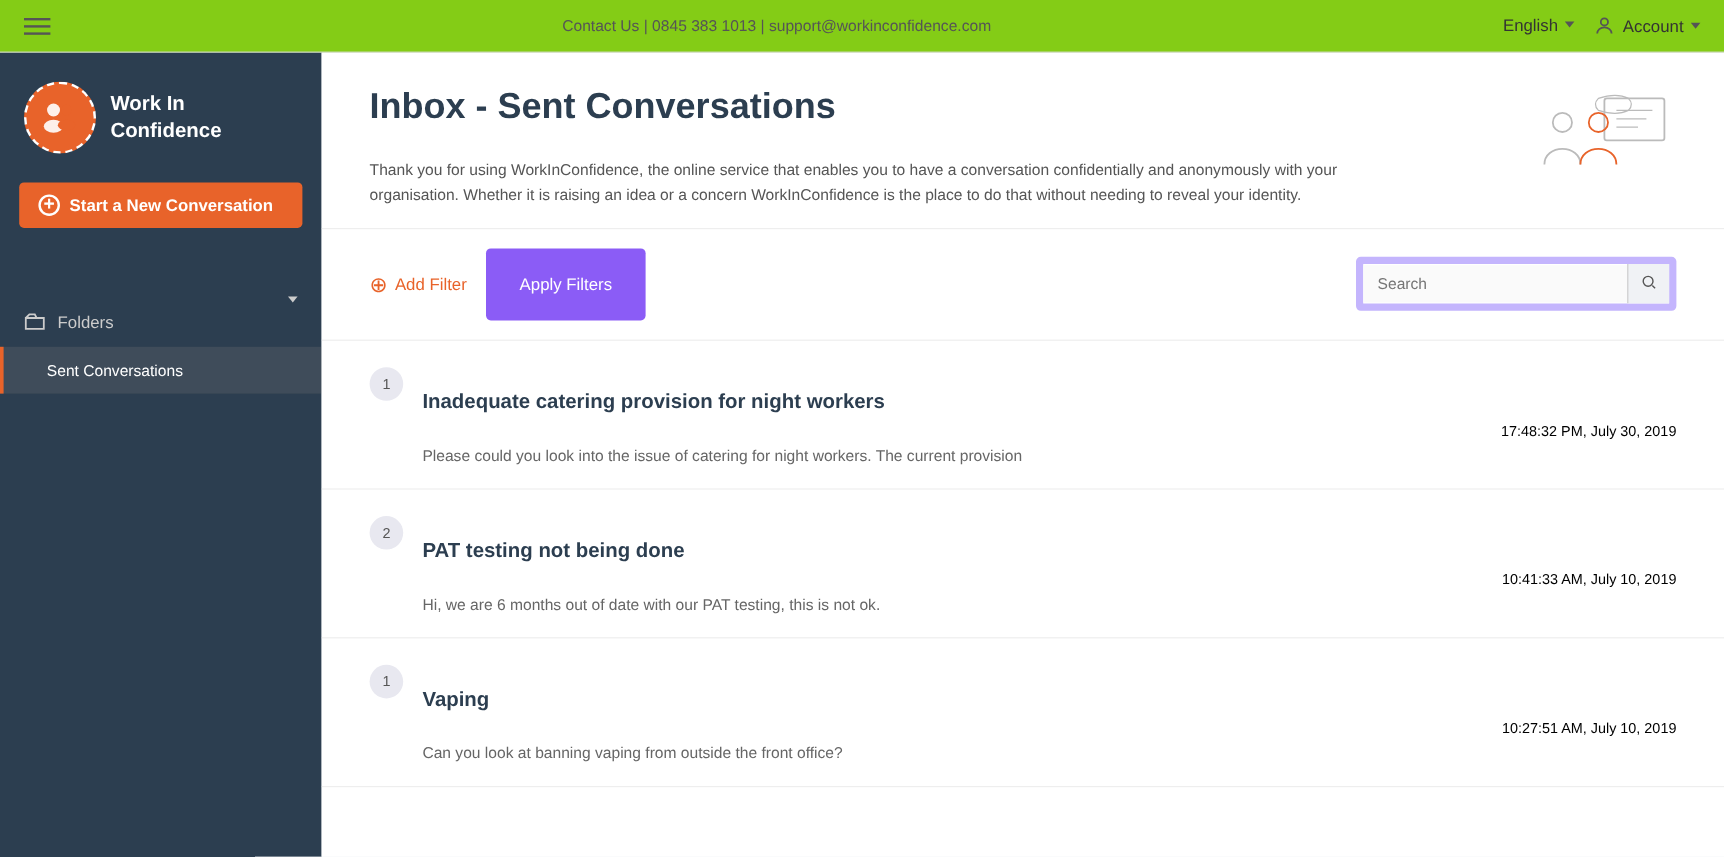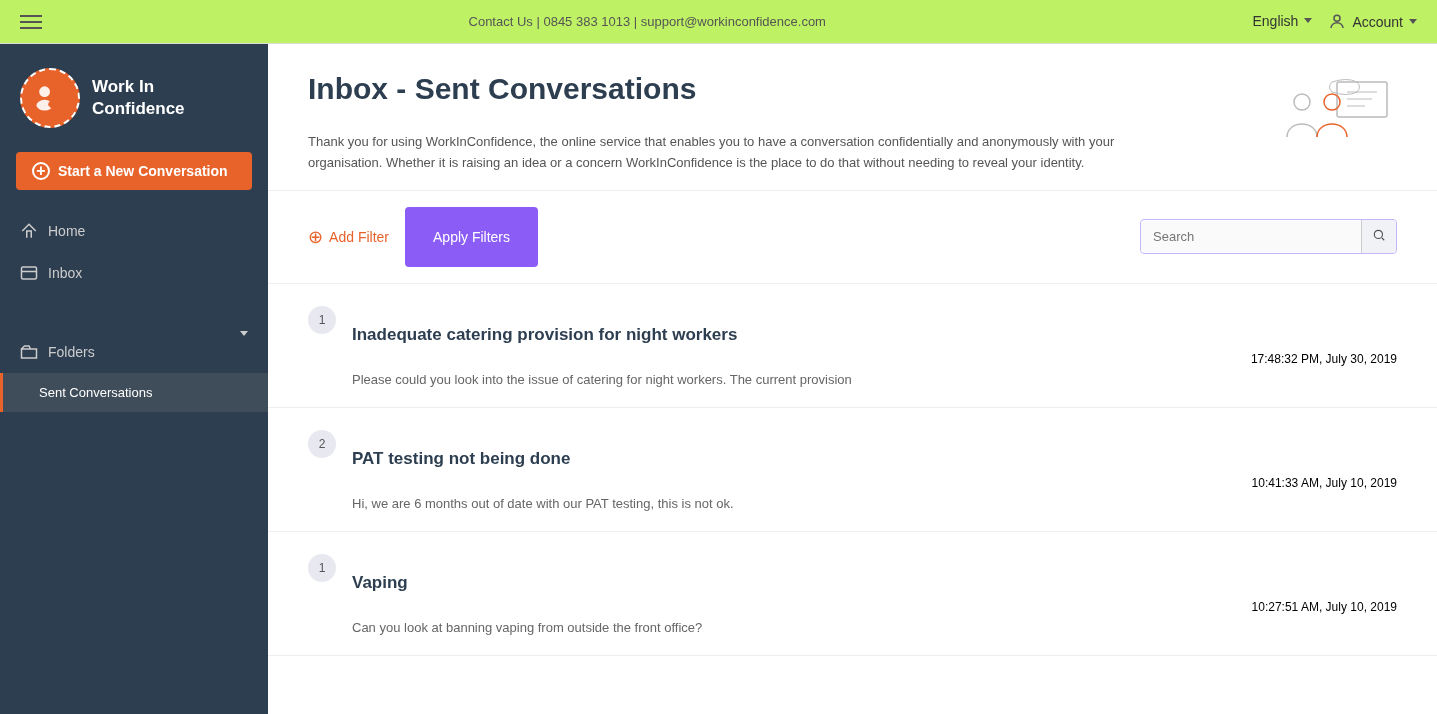--- a/index.html
+++ b/index.html
@@ -1,20 +1,20 @@
 <!DOCTYPE html>
 <html><head>
   <meta charset="utf-8">
   <style>
     * { margin: 0; padding: 0; box-sizing: border-box; }
     body { font-family: Arial, sans-serif; background: #f0f2f5; color: #333; font-size: 14px; }
 
     
     .topbar {
-      background: #bef264;
+      background: #84cc16;
       height: 44px;
       display: flex;
       align-items: center;
       justify-content: space-between;
       padding: 0 20px;
       border-bottom: 1px solid #ddd;
     }
     .topbar-center {
       font-size: 13px;
       color: #555;
@@ -236,21 +236,21 @@
       border: none;
       border-radius: 4px;
       padding: 22px 28px;
       font-size: 14px;
       cursor: pointer;
       font-weight: 500;
     }
     .search-box {
       display: flex;
       align-items: center;
-      border: 1px solid #c4b5fd;
+      border: 6px solid #c4b5fd;
       border-radius: 4px;
       overflow: hidden;
     }
     .search-box input {
       border: none;
       outline: none;
       padding: 8px 12px;
       font-size: 13px;
       width: 220px;
       background: #fafafa;
@@ -363,36 +363,20 @@
         <span>Work In</span><br>
         <span>Confidence</span>
       </div>
     </div>
 
     <button class="new-conversation-btn">
       <span class="plus-circle">+</span>
       <span>Start a New Conversation</span>
     </button>
 
-    <ul class="sidebar-nav">
-      <li>
-        <svg viewBox="0 0 24 24" fill="none" stroke="currentColor" stroke-width="2">
-          <path d="M3 12L12 3l9 9"></path>
-            <path d="M9 21V12h6v9"></path>
-        </svg>
-        <span>Home</span>
-      </li>
-      <li>
-        <svg viewBox="0 0 24 24" fill="none" stroke="currentColor" stroke-width="2">
-          <rect x="2" y="4" width="20" height="16" rx="2"></rect>
-            <path d="M2 10h20"></path>
-        </svg>
-        <span>Inbox</span>
-      </li>
-    </ul>
 
     <div class="folders-item">
       <div class="folders-left">
         <svg width="18" height="18" viewBox="0 0 24 24" fill="none" stroke="#ccc" stroke-width="2">
           <path d="M2 8h20v12H2z"></path>
             <path d="M2 8l4-4h6l2 4"></path>
         </svg>
         <span style="color:#ccc;font-size:14px;">Folders</span>
       </div>
       <span class="chevron-down" style="border-top-color:#ccc;"></span>

